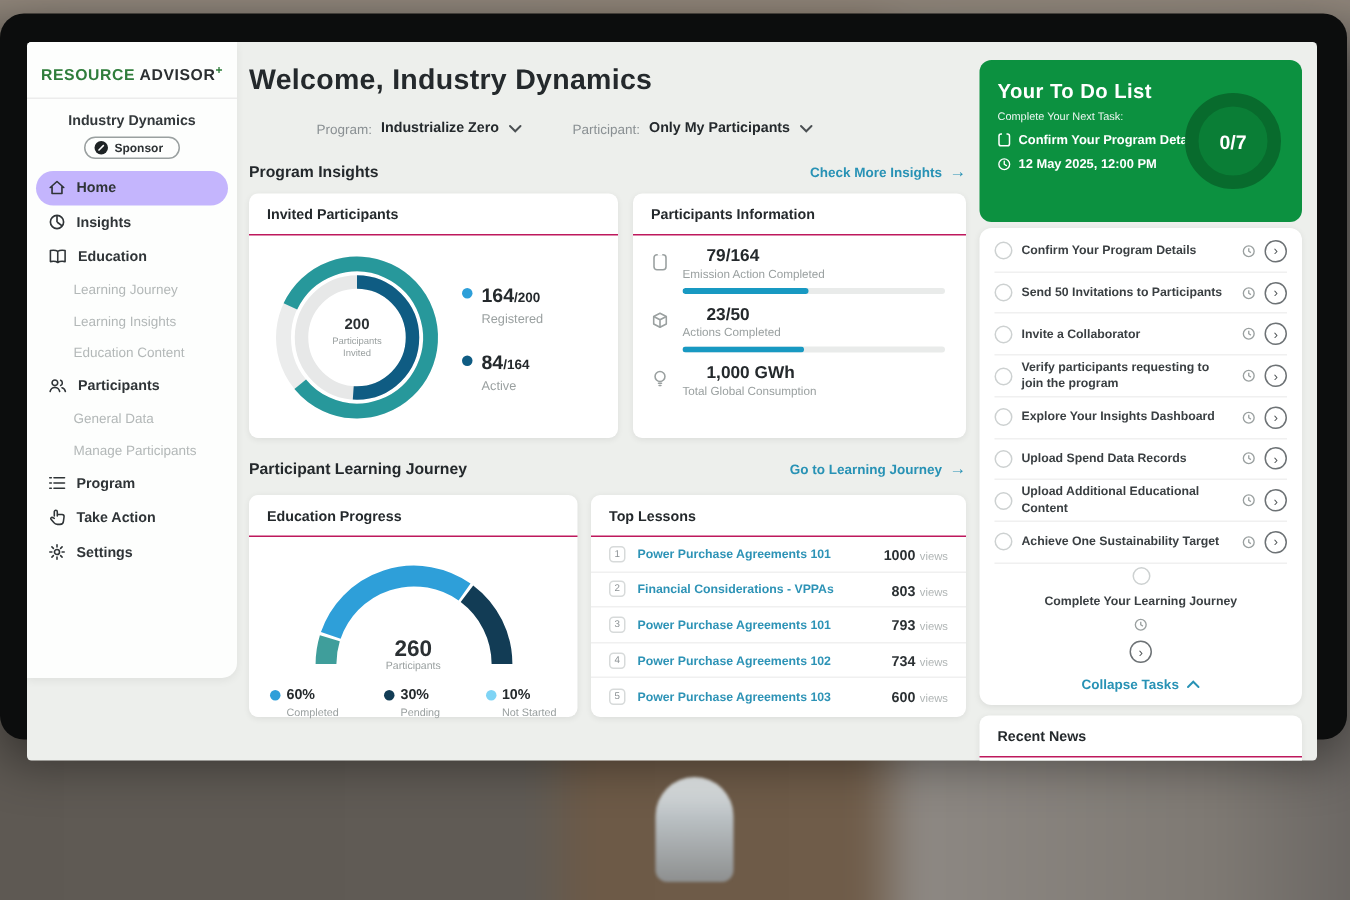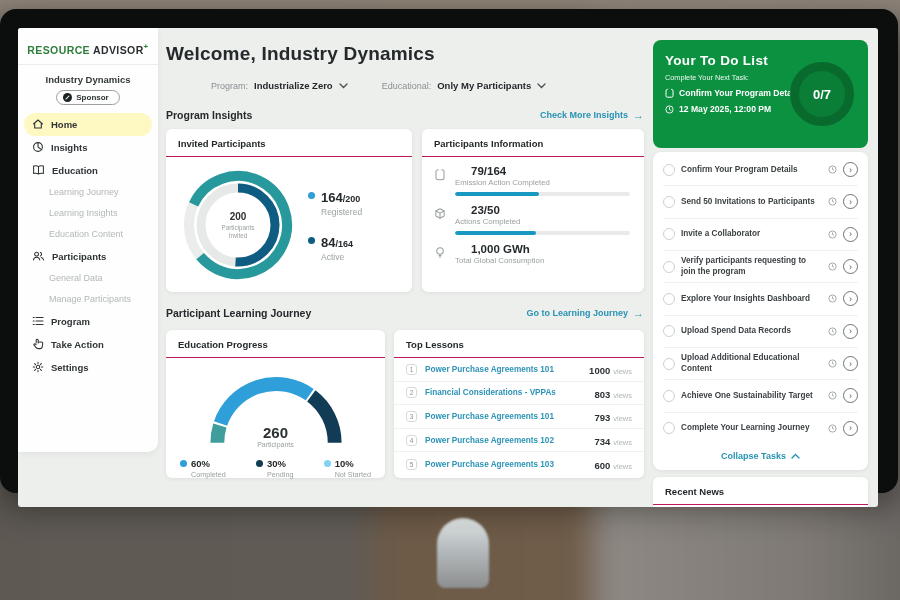--- a/index.html
+++ b/index.html
@@ -28,21 +28,21 @@
     border-bottom:1px solid #ececec; }
   .logo .g { color:#2f7d3b; } .logo .d { color:#2b2f31; } .logo .plus { color:#2f7d3b; font-size:8px; vertical-align:super; }
   .org { text-align:center; font-weight:bold; font-size:9.5px; color:#33383b; margin-top:9px; }
   .badge { display:flex; align-items:center; gap:4px; width:max-content; margin:5px auto 8px;
     border:1px solid #9aa0a0; border-radius:10px; padding:2px 10px 2px 6px; font-size:8px; font-weight:bold; color:#2e3335; }
   .badge .dot { width:9px; height:9px; border-radius:50%; background:#1d2224; position:relative; }
   .badge .dot::after { content:""; position:absolute; left:2px; top:4px; width:5px; height:1.2px; background:#fff; transform:rotate(-45deg); }
   .nav { display:flex; flex-direction:column; }
   .nav-item { display:flex; align-items:center; gap:7px; height:23px; padding-left:14px;
     font-size:9.5px; font-weight:bold; color:#2f3437; cursor:pointer; }
-  .nav-item.active { background:#fef9c3; border-radius:13px; margin:0 6px; padding-left:8px; }
+  .nav-item.active { background:#c4b5fd; border-radius:13px; margin:0 6px; padding-left:8px; }
   .nav-item svg { flex:0 0 auto; }
   .nav-sub { height:21px; padding-left:31px; display:flex; align-items:center;
     font-size:9px; color:#b3b8b8; cursor:pointer; }
 
   
   .main-title { position:absolute; left:148px; top:15px; font-size:19px; font-weight:bold; color:#24292c; letter-spacing:.2px; }
   .filters { position:absolute; left:148px; top:52px; display:flex; gap:34px; align-items:center;padding-left:45px; }
   .filter { display:flex; align-items:center; gap:6px; cursor:pointer; }
   .filter .lab { font-size:9px; color:#8a9093; }
   .filter .val { font-size:9.5px; font-weight:bold; color:#24292c; }
@@ -104,21 +104,21 @@
   .todo-hero h2 { font-size:13.5px; letter-spacing:.3px; margin-bottom:5px; }
   .todo-sub { font-size:7.3px; opacity:.92; margin-bottom:6px; }
   .todo-line { display:flex; align-items:center; gap:5px; font-size:8.6px; font-weight:bold; margin-bottom:6px; }
   .ring { position:absolute; right:14px; top:22px; width:64px; height:64px; border-radius:50%;
     border:9px solid #086b2d; display:flex; align-items:center; justify-content:center;
     background:#0a7e36; font-size:13px; font-weight:bold; }
 
   .todo-list { position:absolute; left:635px; top:124px; width:215px; height:318px; background:#fff;
     border-radius:8px; box-shadow:0 1px 4px rgba(0,0,0,.07); padding:2px 10px; display:flex; flex-direction:column; }
   .task { display:flex; align-items:center; gap:6px; border-bottom:1px solid #f0f0f0; flex:1; padding:2px 0; }
-  .task:nth-last-child(2) { border-bottom:none; }
+  .task:nth-last-child(2) { border-bottom:none;flex-direction:column; }
   .cbx { width:12px; height:12px; border:1.4px solid #cdd1d1; border-radius:50%; flex:0 0 auto; cursor:pointer; }
   .task-label { flex:1; font-size:8.2px; font-weight:bold; color:#3a3f42; line-height:1.25; }
   .go-btn { width:15px; height:15px; border:1.2px solid #6d7275; border-radius:50%; flex:0 0 auto;
     display:flex; align-items:center; justify-content:center; font-size:9px; color:#53585a; cursor:pointer; }
   .collapse { display:flex; align-items:center; justify-content:center; gap:5px; height:24px;
     font-size:9px; font-weight:bold; color:#2892b5; cursor:pointer; }
 
   .card-news { left:635px; top:449px; width:215px; height:48px; }
 </style>
 </head>
@@ -201,21 +201,21 @@
 
       <div class="filters">
         <div class="filter">
           <span class="lab">Program:</span>
           <span class="val">Industrialize Zero</span>
           <svg width="9" height="6" viewBox="0 0 9 6">
               <path d="M1 1l3.5 3.5L8 1" fill="none" stroke="#4a4f52" stroke-width="1.3" stroke-linecap="round"></path>
             </svg>
         </div>
         <div class="filter">
-          <span class="lab">Educational:</span>
+          <span class="lab">Participant:</span>
           <span class="val">Only My Participants</span>
           <svg width="9" height="6" viewBox="0 0 9 6">
               <path d="M1 1l3.5 3.5L8 1" fill="none" stroke="#4a4f52" stroke-width="1.3" stroke-linecap="round"></path>
             </svg>
         </div>
       </div>
 
       <div class="section-row s1">
         <span class="section-title">Program Insights</span>
         <span class="tlink">

